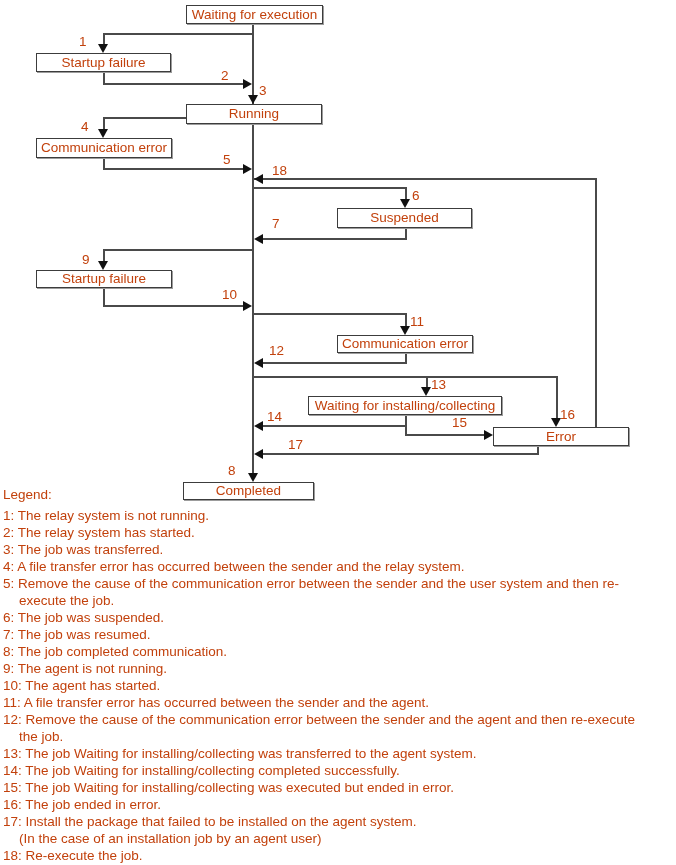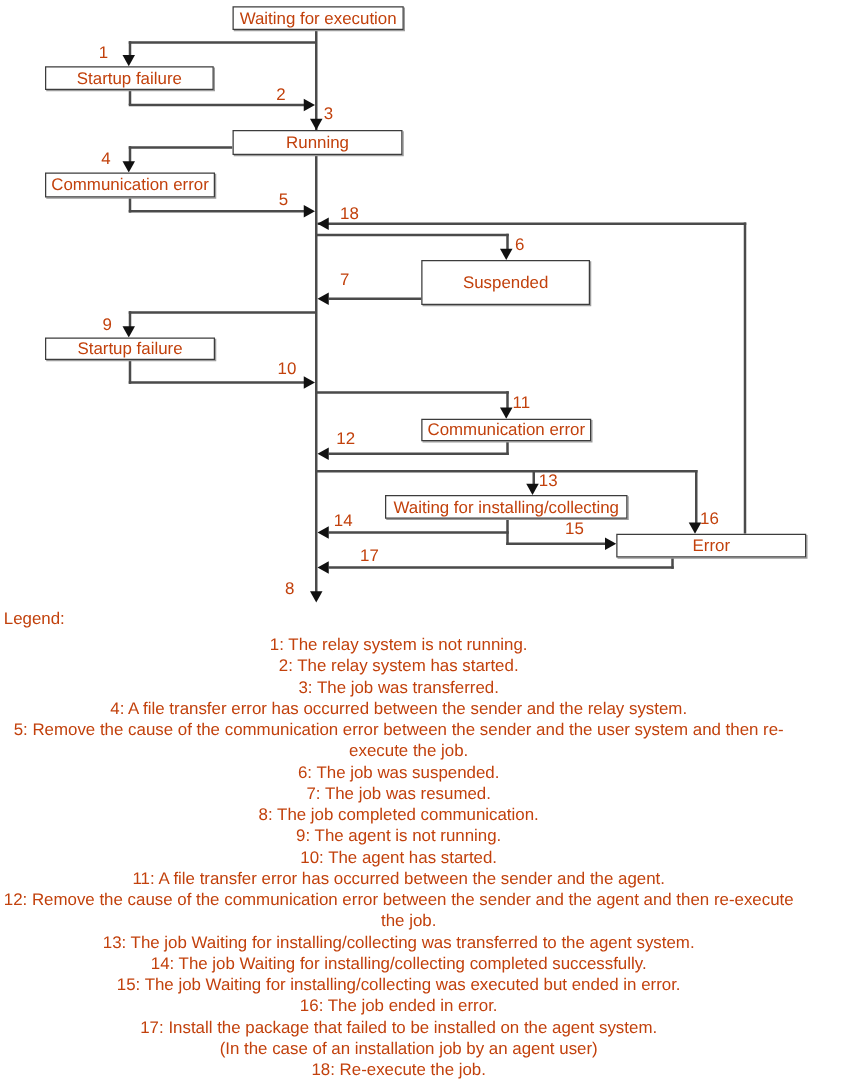--- a/index.html
+++ b/index.html
@@ -21,21 +21,21 @@
     border:1px solid #3c3c3c;box-shadow:1px 1px 0 #9c9c9c;
     display:flex;align-items:center;justify-content:center;
     font-size:13.5px;line-height:1;white-space:nowrap;z-index:2;
   }
   
   .tl{position:absolute;font-size:13.5px;line-height:14px;z-index:3;}
   
   .legend{position:absolute;left:3px;top:486px;font-size:13.5px;}
   .legend-title{line-height:17px;}
   .legend-items{margin-top:4px;}
-  .legend-row{line-height:17px;white-space:nowrap;text-align:center;}
+  .legend-row{line-height:17px;white-space:nowrap;}
   .legend-row.cont{padding-left:16px;}
 </style>
 </head>
 <body>
 
 <div class="canvas">
 
   <div class="v" style="left:252px;top:23px;height:452px"></div>
 
   <div class="h" style="left:103px;top:33px;width:150px"></div>
@@ -106,34 +106,37 @@
   </div>
   <div class="node" style="left:36px;top:53px;width:135px;height:19px">
     <span>Startup failure</span>
   </div>
   <div class="node" style="left:186px;top:104px;width:136px;height:20px">
     <span>Running</span>
   </div>
   <div class="node" style="left:36px;top:138px;width:136px;height:20px">
     <span>Communication error</span>
   </div>
-  <div class="node" style="left:337px;top:208px;width:135px;height:36px">
+  <div class="node" style="left:337px;top:208px;width:135px;height:20px">
     <span>Suspended</span>
   </div>
   <div class="node" style="left:36px;top:270px;width:136px;height:18px">
     <span>Startup failure</span>
   </div>
   <div class="node" style="left:337px;top:335px;width:136px;height:18px">
     <span>Communication error</span>
   </div>
   <div class="node" style="left:308px;top:396px;width:194px;height:19px">
     <span>Waiting for installing/collecting</span>
   </div>
-  <div class="node" style="left:493px;top:427px;width:152px;height:19px">
+  <div class="node" style="left:493px;top:427px;width:136px;height:19px">
     <span>Error</span>
+  </div>
+  <div class="node" style="left:183px;top:482px;width:131px;height:18px">
+    <span>Completed</span>
   </div>
 
   <div class="tl" style="left:79px;top:35px">1</div>
   <div class="tl" style="left:221px;top:69px">2</div>
   <div class="tl" style="left:259px;top:84px">3</div>
   <div class="tl" style="left:81px;top:120px">4</div>
   <div class="tl" style="left:223px;top:153px">5</div>
   <div class="tl" style="left:412px;top:189px">6</div>
   <div class="tl" style="left:272px;top:217px">7</div>
   <div class="tl" style="left:228px;top:464px">8</div>

